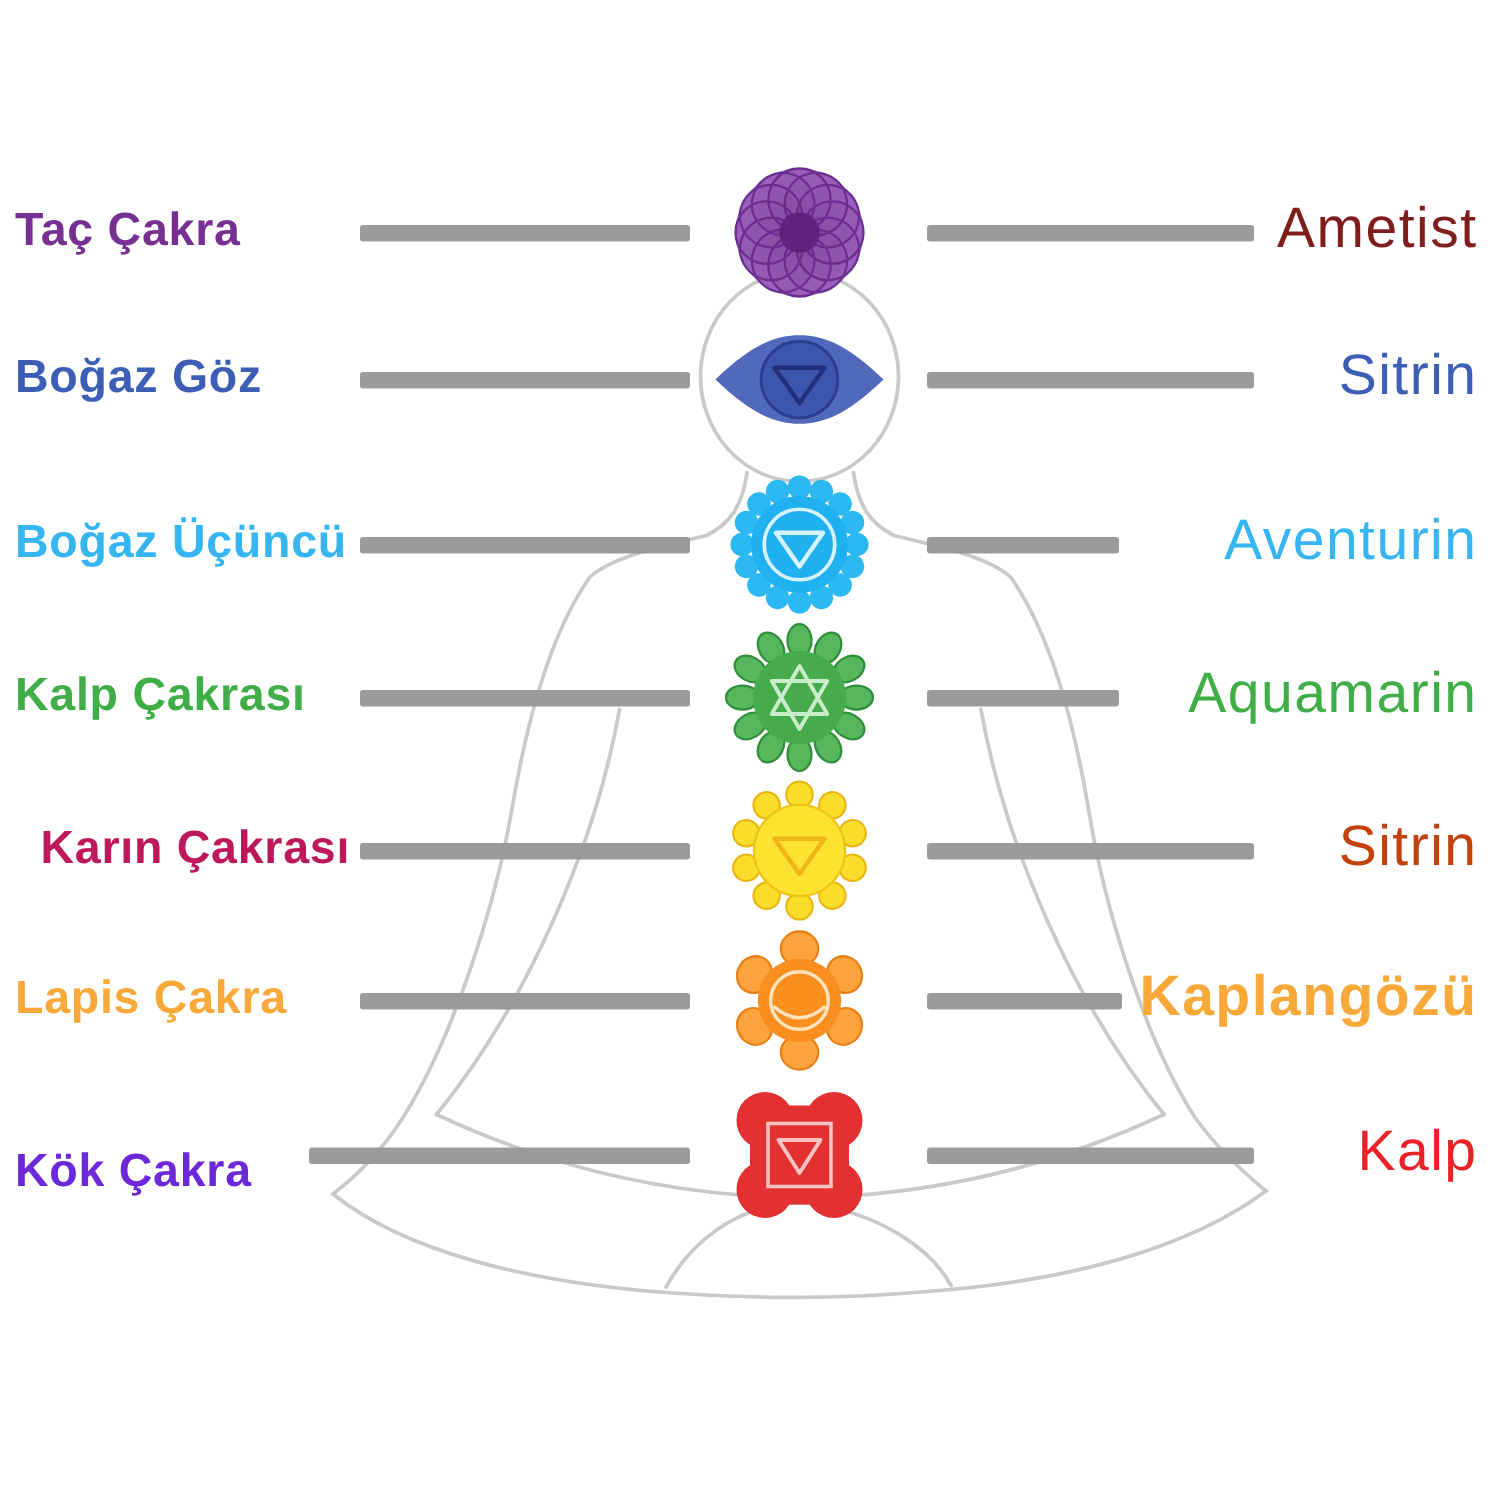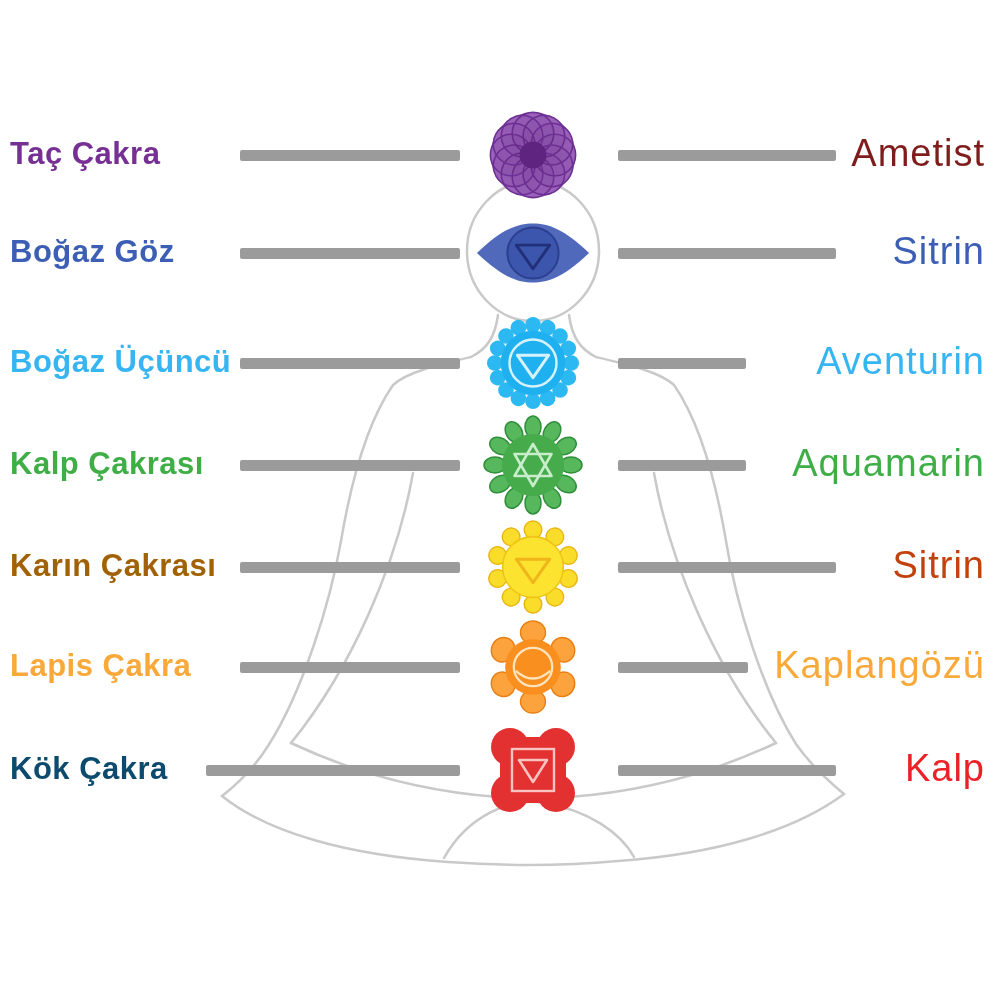--- a/index.html
+++ b/index.html
@@ -159,21 +159,21 @@
         <circle cx="50" cy="50" r="31" fill="#45ab4b"></circle>
         <path d="M50,29 L68.5,61 L31.5,61 Z" fill="none" stroke="#c9eccb" stroke-width="2.6" stroke-linejoin="round"></path>
         <path d="M50,71 L31.5,39 L68.5,39 Z" fill="none" stroke="#c9eccb" stroke-width="2.6" stroke-linejoin="round"></path>
       </svg>
     </div>
     <div class="bar bar-right" style="background: rgb(155, 155, 155);"></div>
     <div class="stone-label" style="color: rgb(63, 174, 70);">Aquamarin</div>
   </div>
 
   <div class="row r5">
-    <div class="chakra-label" style="color: #a16207;">Karın Çakrası</div>
+    <div class="chakra-label" style="color: #be185d; margin-left: 17px;">Karın Çakrası</div>
     <div class="bar bar-left" style="background: rgb(155, 155, 155);"></div>
     <div class="icon i-solar">
       <svg viewBox="0 0 100 100">
         <defs>
             <circle id="ps" cx="50" cy="12" r="9"></circle>
           </defs>
         <g fill="#fadd2a" stroke="#e9b410" stroke-width="1.4">
           <use href="#ps"></use>
             <use href="#ps" transform="rotate(36 50 50)"></use>
             <use href="#ps" transform="rotate(72 50 50)"></use>
@@ -208,25 +208,25 @@
           <use href="#po" transform="rotate(180 50 50)"></use>
             <use href="#po" transform="rotate(240 50 50)"></use>
             <use href="#po" transform="rotate(300 50 50)"></use>
         </g>
         <circle cx="50" cy="50" r="29" fill="#f88f1e"></circle>
         <circle cx="50" cy="50" r="20" fill="none" stroke="#ffe3bd" stroke-width="2.4"></circle>
         <path d="M32,54 Q50,70 68,54" fill="none" stroke="#ffe3bd" stroke-width="2.4"></path>
       </svg>
     </div>
     <div class="bar bar-right" style="background: rgb(155, 155, 155);"></div>
-    <div class="stone-label" style="color: rgb(248, 169, 58);">Kaplangözü</div>
+    <div class="stone-label" style="color: rgb(248, 169, 58); font-weight: bold;">Kaplangözü</div>
   </div>
 
   <div class="row r7">
-    <div class="chakra-label" style="color: #0c4a6e;">Kök Çakra</div>
+    <div class="chakra-label" style="color: #6d28d9; margin-top: 12px;">Kök Çakra</div>
     <div class="bar bar-left" style="background: rgb(155, 155, 155);"></div>
     <div class="icon i-root">
       <svg viewBox="0 0 100 100">
         <g fill="#e33030">
           <circle cx="27" cy="27" r="19"></circle>
             <circle cx="73" cy="27" r="19"></circle>
           <circle cx="27" cy="73" r="19"></circle>
             <circle cx="73" cy="73" r="19"></circle>
           <rect x="17" y="17" width="66" height="66" rx="14"></rect>
         </g>

